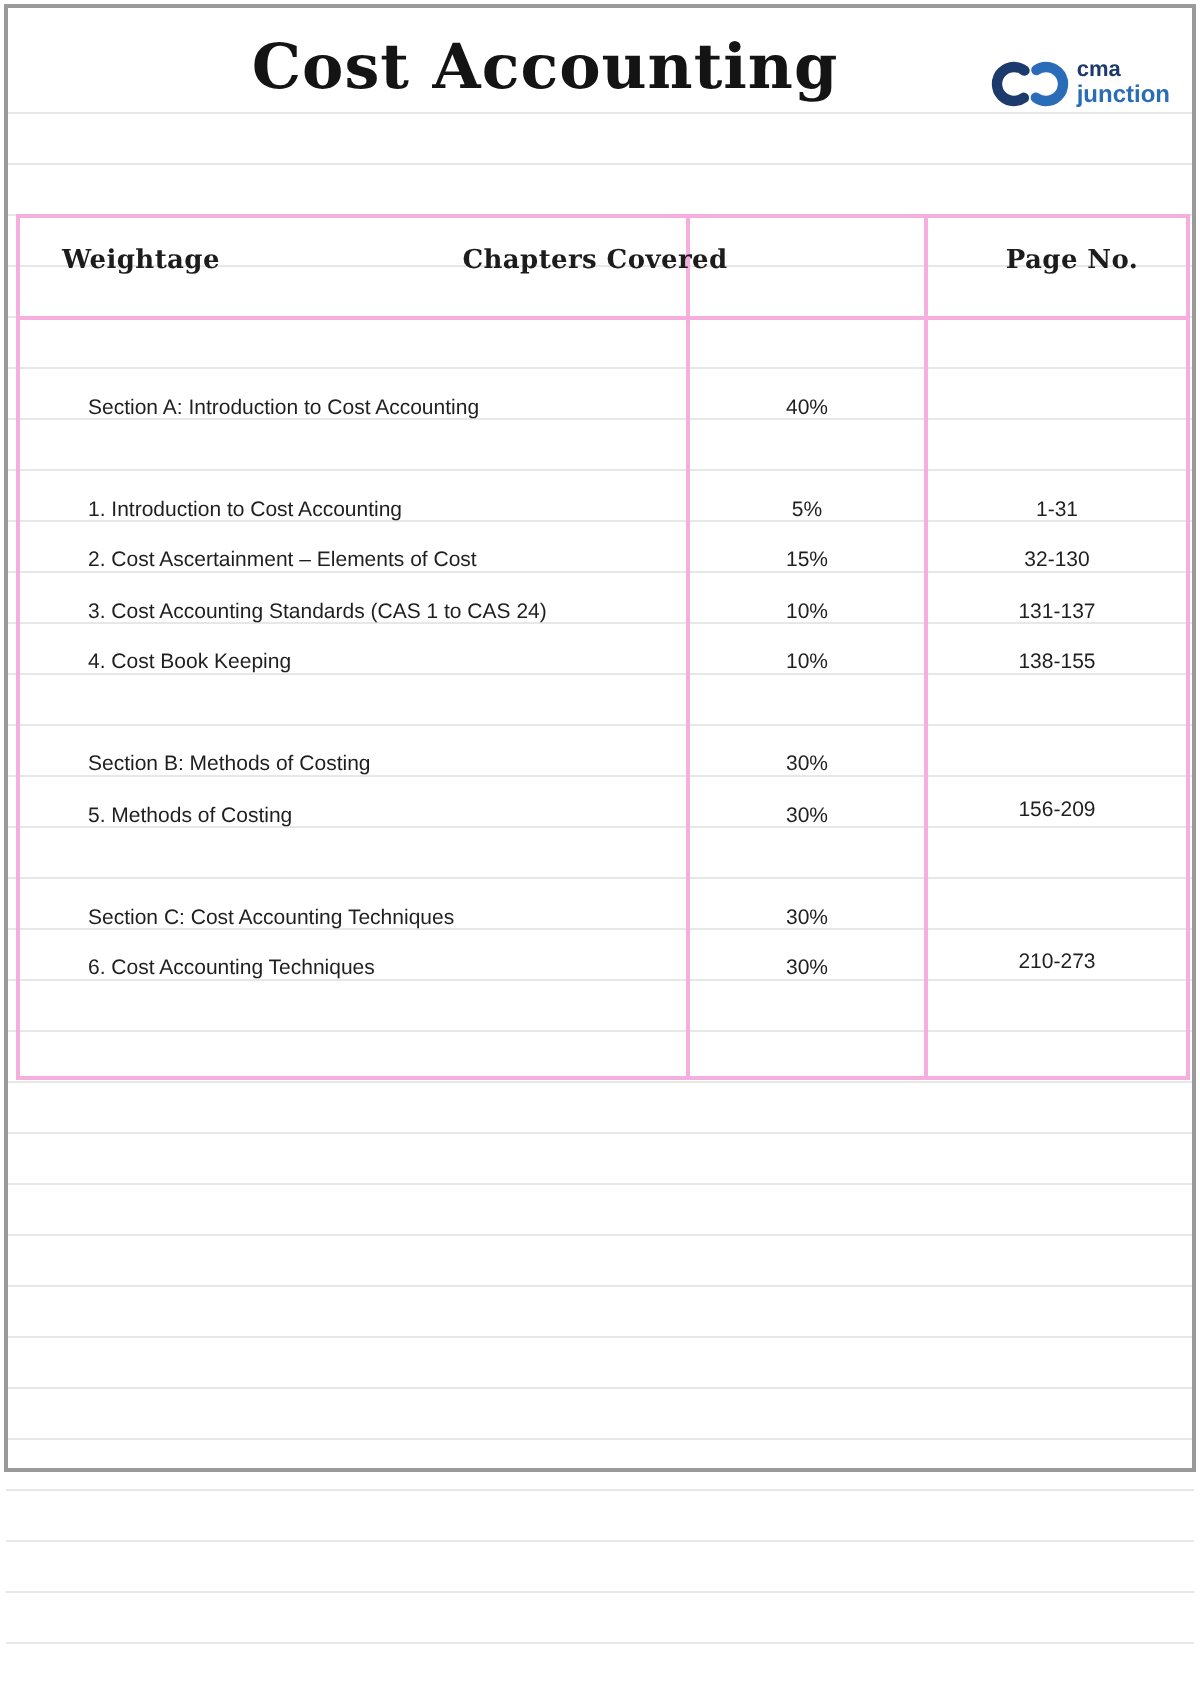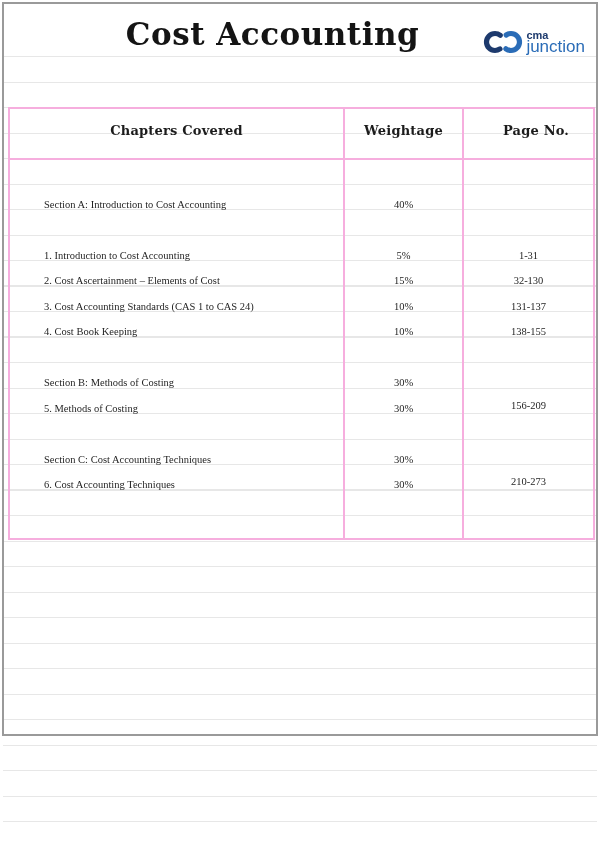--- a/index.html
+++ b/index.html
@@ -48,21 +48,21 @@
     z-index: 2;
   }
   .logo-text { display: flex; flex-direction: column; margin-top: 1px; }
   .logo-text .cma {
     font-family: "Liberation Sans", sans-serif;
     font-weight: bold; font-size: 11px; line-height: 11px;
     color: #1d3a6d;
   }
   .logo-text .junction {
     font-family: "Liberation Sans", sans-serif;
-    font-weight: normal; font-size: 17px; line-height: 12px;
+    font-weight: bold; font-size: 12px; line-height: 12px;
     color: #2a6cb7;
     text-align: center;
   }
   
   .syllabus-table {
     position: absolute; left: 8px; top: 107px;
     width: 587px; height: 433px;
     border: 2px solid #f6aede;
     z-index: 1;
     background: transparent;
@@ -88,21 +88,21 @@
   }
   .th.c1 { width: 333px; }
   .th.c2 { width: 121px; }
   .th.c3 { width: 129px; padding-left: 15px; }
   .tbody {
     position: absolute; left: 0; top: 51px; right: 0; bottom: 0;
   }
   .trow {
     position: absolute; left: 0; right: 0; height: 25.5px;
     display: flex; align-items: flex-end;
-    font-family: Liberation Serif, serif;
+    font-family: Liberation Sans, sans-serif;
     font-size: 10.5px; color: #1f1f1f;
   }
   .td { padding-bottom: 3px; }
   .td.chapter { width: 333px; padding-left: 34px; text-align: left; white-space: nowrap; overflow: hidden; }
   .td.weightage { width: 121px; text-align: center; }
   .td.pageno { width: 129px; text-align: center; }
   .td.lifted { padding-bottom: 6px; }
 </style>
 </head>
 <body>
@@ -125,22 +125,22 @@
       <span class="junction">junction</span>
     </span>
   </div>
 
   <div class="syllabus-table">
     <div class="vline" style="left:333px"></div>
     <div class="vline" style="left:452px"></div>
     <div class="hline" style="top:49px"></div>
 
     <div class="thead">
+      <div class="th c2">Weightage</div>
       <div class="th c1">Chapters Covered</div>
-      <div class="th c2">Weightage</div>
       <div class="th c3">Page No.</div>
     </div>
 
     <div class="tbody">
 
       <div class="trow" style="top:27px">
         <div class="td chapter">Section A: Introduction to Cost Accounting</div>
         <div class="td weightage">40%</div>
         <div class="td pageno"></div>
       </div>

